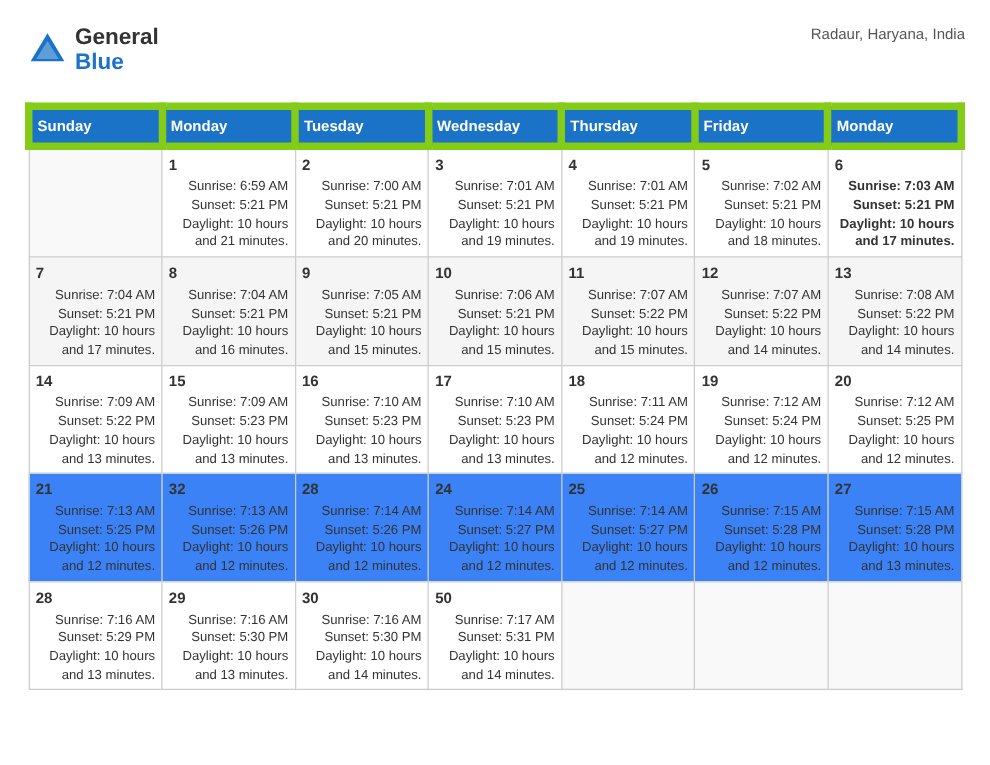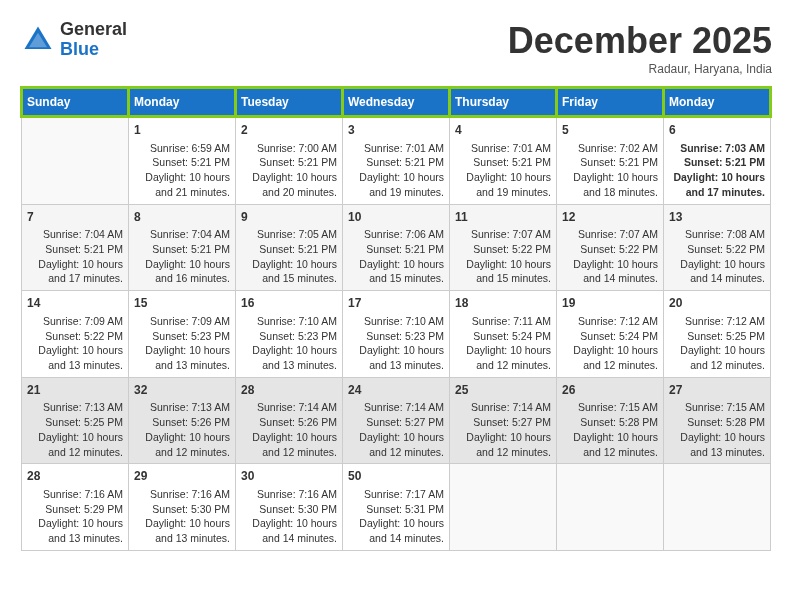--- a/index.html
+++ b/index.html
@@ -7,21 +7,21 @@
       font-family: Arial, sans-serif;
       background: #fff;
       width: 792px;
       min-height: 612px;
       padding: 20px;
     }
     .header {
       display: flex;
       justify-content: space-between;
       align-items: flex-start;
-      margin-bottom: 10px;
+      margin-bottom: 22px;
     }
     .logo {
       display: flex;
       align-items: center;
       gap: 4px;
     }
     .logo-text {
       display: flex;
       flex-direction: column;
       font-size: 18px;
@@ -51,21 +51,21 @@
       border-collapse: collapse;
       font-size: 11px;
     }
     .calendar th {
       background: #1a73c7;
       color: #fff;
       padding: 6px 4px;
       text-align: left;
       font-size: 12px;
       font-weight: bold;
-      border: 3px solid #84cc16;
+      border: 6px solid #84cc16;
     }
     .calendar td {
       border: 1px solid #ccc;
       padding: 4px 5px;
       vertical-align: top;
       width: calc(100% / 7);
       min-height: 80px;
       color: #333;
       line-height: 1.4;
     }
@@ -92,21 +92,20 @@
     <svg class="logo-icon" viewBox="0 0 40 40">
       <polygon points="20,5 35,30 5,30" fill="#1a73c7"></polygon>
       <polygon points="20,12 30,28 10,28" fill="#fff" opacity="0.3"></polygon>
     </svg>
     <div class="logo-text">
       <span class="logo-general">General</span>
       <span class="logo-blue">Blue</span>
     </div>
   </div>
   <div class="title-block">
-    <div class="month-title">December 2025</div>
     <div class="location">Radaur, Haryana, India</div>
   </div>
 </div>
 
 <table class="calendar">
   <thead>
     <tr>
     <th>Sunday</th>
         <th>Monday</th>
         <th>Tuesday</th>
@@ -257,21 +256,21 @@
 and 12 minutes.</div>
         </td>
         <td>
           <span class="day-num">20</span>
           <div class="day-info" style="white-space: pre-line;">Sunrise: 7:12 AM
 Sunset: 5:25 PM
 Daylight: 10 hours
 and 12 minutes.</div>
         </td>
       </tr>
-      <tr style="background: #e5e5e5; padding-left: 17px;">
+      <tr style="background: #3b82f6; padding-left: 17px;">
         <td>
           <span class="day-num">21</span>
           <div class="day-info" style="white-space: pre-line;">Sunrise: 7:13 AM
 Sunset: 5:25 PM
 Daylight: 10 hours
 and 12 minutes.</div>
         </td>
         <td>
           <span class="day-num">32</span>
           <div class="day-info" style="white-space: pre-line;">Sunrise: 7:13 AM

